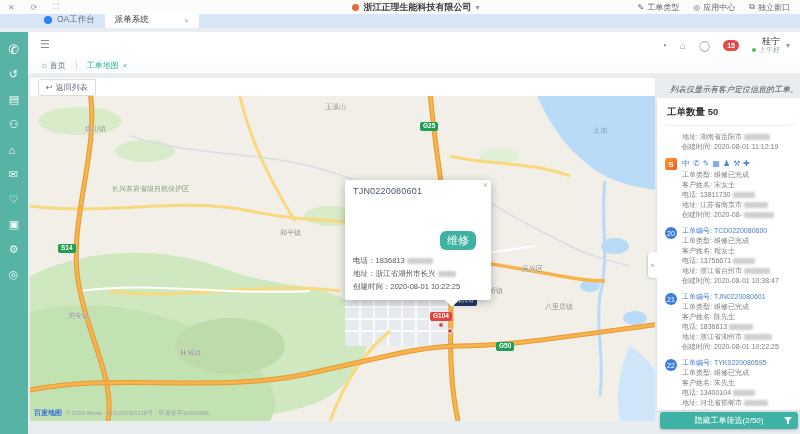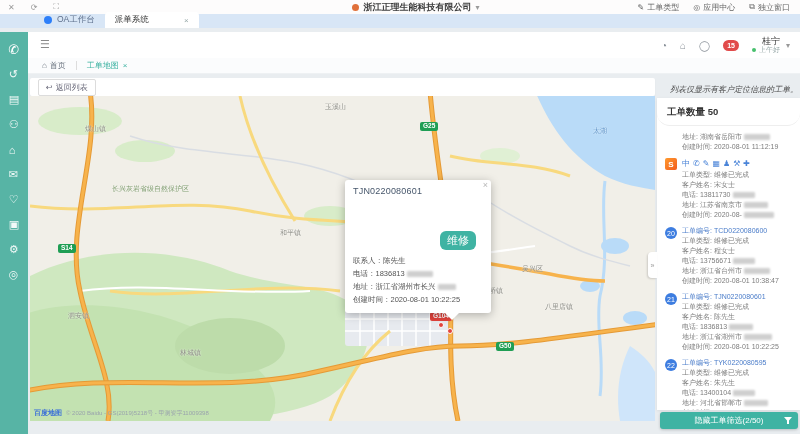--- a/index.html
+++ b/index.html
@@ -262,21 +262,20 @@
       <span>© 2020 Baidu - GS(2019)5218号 - 甲测资字11009398</span>
     </div>
   </div>
 
   <div class="popup">
     <span class="popup-close">×</span>
     <div class="popup-head">
       <span class="popup-id">TJN0220080601</span>
       <span class="popup-act">维修</span>
     </div>
-    <div class="popup-line"><span>联系人：陈先生</span></div>
     <div class="popup-line"><span>电话：1836813</span><span class="redact" style="width:26px;"></span></div>
     <div class="popup-line"><span>地址：浙江省湖州市长兴</span><span class="redact" style="width:18px;"></span></div>
     <div class="popup-line"><span>创建时间：2020-08-01 10:22:25</span></div>
   </div>
 
   <div class="panel">
     <div class="panel-header">工单数量 50</div>
     <div class="order-list" id="order-list">
         <div class="order-item">
           <div class="order-left"></div>

